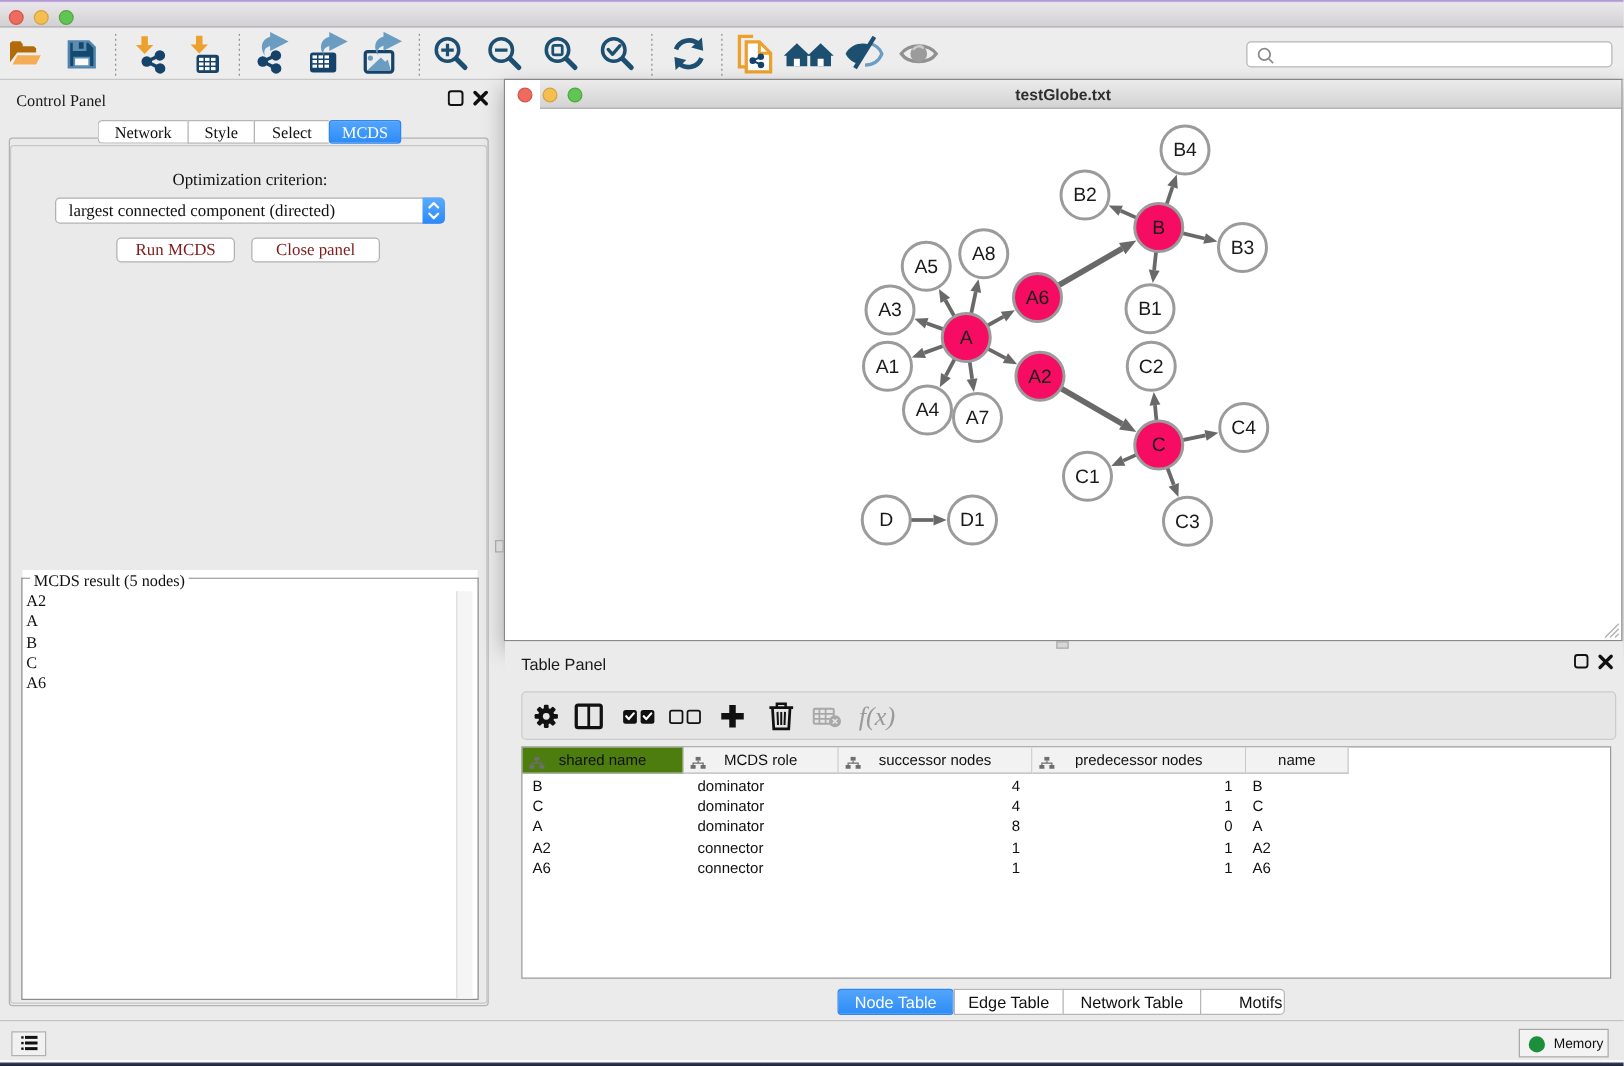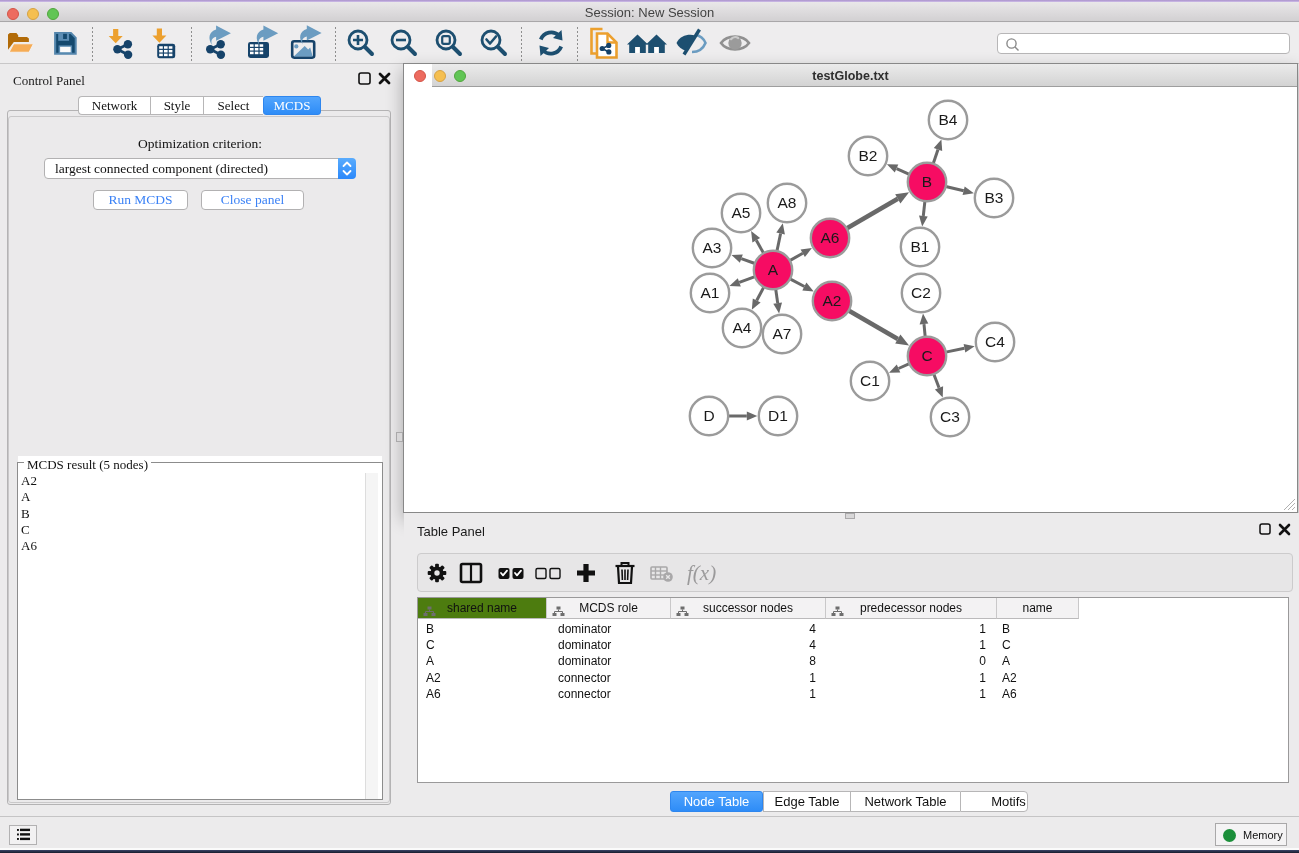--- a/index.html
+++ b/index.html
@@ -31,21 +31,21 @@
 #cpTitle { left:13px; top:9px; font-size:13px; color:#1a1a1a; }
 #cpBox { left:7px; top:46px; width:384px; height:695px; border:1px solid #b4b3b4; border-radius:3px; background:#ebeaeb; }
 .tabs { position:absolute; top:32px; left:78px; height:19px; display:flex; font-size:13px; }
 .tab { background:#fff; border:1px solid #b7b6b7; border-right:none; line-height:18px; color:#111; text-align:center; }
 .tab.first { border-radius:4px 0 0 4px; }
 .tab.last { border-radius:0 4px 4px 0; border-right:1px solid #b7b6b7; }
 .tab.sel { background:linear-gradient(#52a5fd,#2e8cf7); color:#fff; border:1px solid #2e86ee; border-radius:3px; }
 #optLabel { left:8px; top:72px; width:384px; text-align:center; font-size:13.5px; color:#111; }
 #dropdown { left:44px; top:94px; width:311px; height:21px; background:#fff; border:1px solid #b2b1b2; border-radius:4px; font-size:13.5px; color:#111; line-height:19px; padding-left:10px; }
 #ddBtn { left:338px; top:94px; width:18px; height:21px; background:linear-gradient(#5aacfd,#2a88fb); border-radius:0 4px 4px 0; }
-.btn { position:absolute; height:20px; background:#fff; border:1px solid #b2b1b2; border-radius:4px; font-size:13.5px; color:#3b82f6; text-align:center; line-height:18px; }
+.btn { position:absolute; height:20px; background:#fff; border:1px solid #b2b1b2; border-radius:4px; font-size:13.5px; color:#7f1d1d; text-align:center; line-height:18px; }
 #runBtn { left:93px; top:126px; width:95px; }
 #closeBtn { left:201px; top:126px; width:103px; }
 #mcdsBox { left:17px; top:398px; width:366px; height:338px; background:#fff; border:1px solid #8c8c8c; }
 #mcdsTop { left:18px; top:392px; width:364px; height:6px; background:#fff; }
 #mcdsLegend { left:24px; top:393px; font-size:13px; color:#111; background:#fff; padding:0 3px; }
 #mcdsList { left:21px; top:409px; font-size:13px; color:#111; line-height:16.3px; }
 #mcdsScroll { left:365px; top:409px; width:13px; height:326px; background:#f5f5f5; border-left:1px solid #ddd; }
 
 
 #netwin { left:403px; top:63px; width:895px; height:450px; background:#fff;
@@ -78,21 +78,20 @@
 #deskBot { left:0; top:850px; width:1299px; height:3px; background:linear-gradient(#3c4569,#171c2b); }
 #deskLine { left:0; top:848px; width:1299px; height:2px; background:#fbfbfb; }
 </style>
 </head>
 <body>
 <div id="deskTop" class="abs"></div>
 <div id="titlebar" class="abs">
   <div class="tl t1"></div>
     <div class="tl t2"></div>
     <div class="tl t3"></div>
-  <div class="title">Session: New Session</div>
 </div>
 <div id="toolbar" class="abs">
   <div class="sep" style="left:92px"></div>
   <div class="sep" style="left:191px"></div>
   <div class="sep" style="left:335px"></div>
   <div class="sep" style="left:521px"></div>
   <div class="sep" style="left:577px"></div>
   <svg id="tbicons" width="1299" height="41" style="position:absolute;left:0;top:0">
 <g transform="translate(0,-23)">
 <path d="M8,49.8 V34.4 L9.8,33 H16.4 L18.2,35.3 V36.9 H27 L28.9,38.5 V42 H13.8 L8,49.8 Z" fill="#b26b08"></path>

